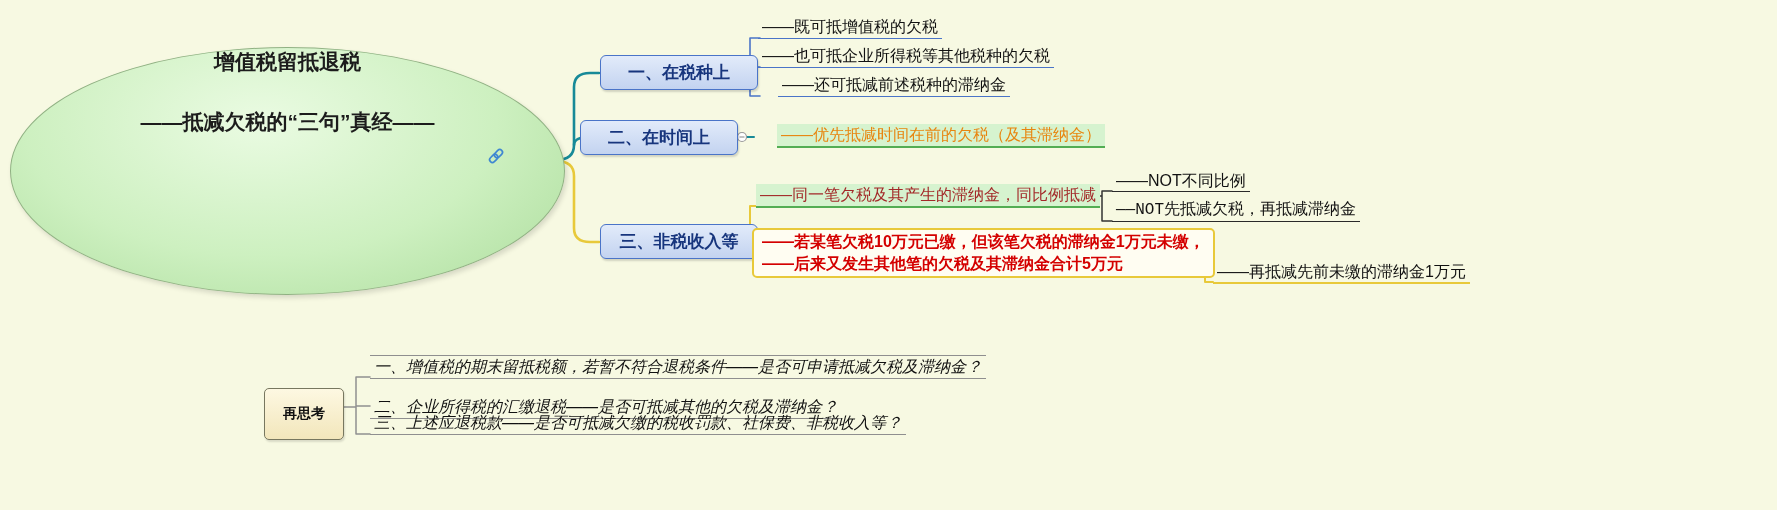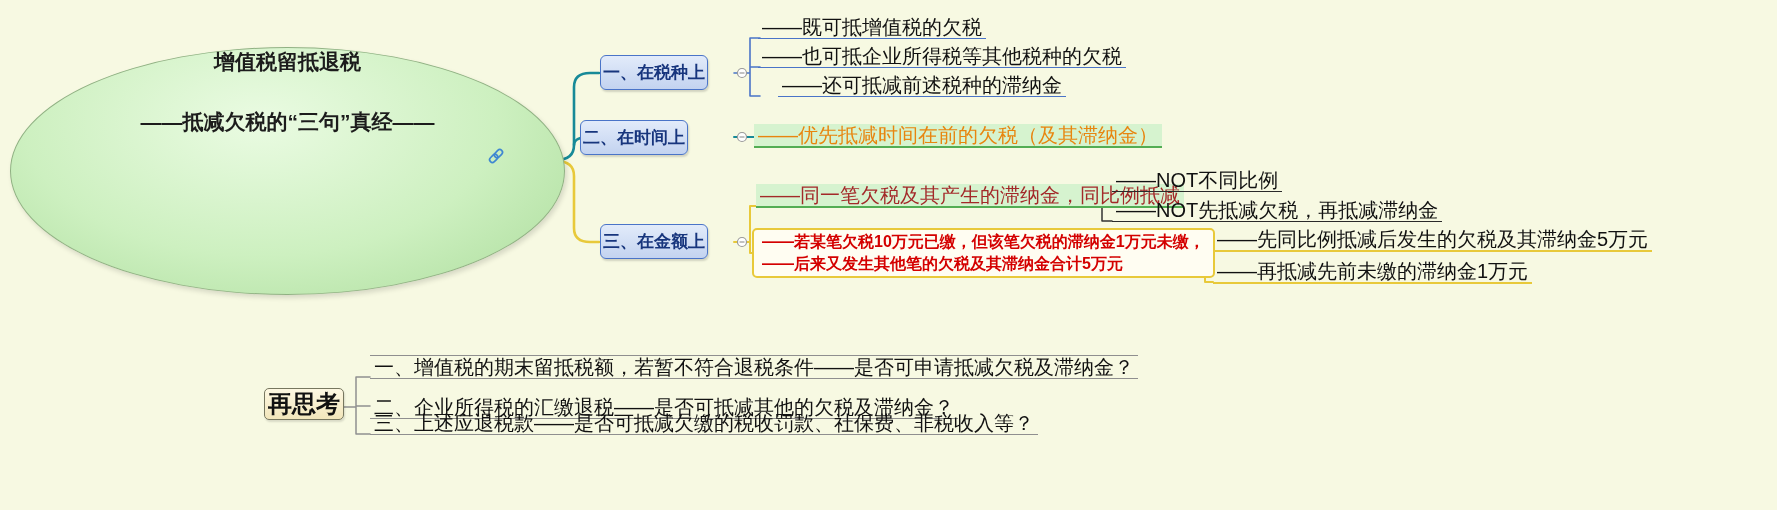--- a/index.html
+++ b/index.html
@@ -26,55 +26,55 @@
     background:radial-gradient(ellipse at 45% 30%, #eafbe2 0%, #cdf0c0 55%, #abdc9b 100%);
     border:1px solid #90b183;
     box-shadow:2px 3px 5px rgba(0,0,0,0.13);
     display:flex; flex-direction:column; align-items:center; justify-content:flex-start;
     gap:32px; padding-bottom:8px; box-sizing:border-box;
   }
   .c-title,.c-sub{font-size:21px;font-weight:bold;color:#1c1c1c;white-space:nowrap;}
   .linkicon{position:absolute; right:58px; top:98px;}
 
   .topic{
-    position:absolute; width:108px; height:35px;
+    position:absolute; width:158px; height:35px;
     display:flex; align-items:center; justify-content:center;
     background:linear-gradient(180deg,#e2ebfa,#c3d3f0);
     border:1.6px solid var(--topic-blue-border,#4a74c8); border-radius:6px;
     font-weight:bold; font-size:17px; color:var(--topic-blue-text,#17357d);
     box-shadow:1px 2px 2px rgba(0,0,0,0.15); box-sizing:border-box; white-space:nowrap;
   }
 
   .leaf{
-    position:absolute; white-space:nowrap; font-size:20px;
+    position:absolute; white-space:nowrap; font-size:16px;
     line-height:21px; height:21px; color:#111; padding:0 4px;
   }
   .blue-u{border-bottom:1.6px solid var(--topic-blue-border,#4a74c8);line-height:22px;height:22px;}
   .green-bg{background:var(--highlight-green,#d6f3cf); border-bottom:2px solid #53ad53; line-height:22px; height:22px;}
-  .orange{color:var(--orange-text,#e8850f);}
+  .orange{color:var(--orange-text,#e8850f);margin-left:23px;}
   .darkred{color:var(--dark-red-text,#a32929);}
   .navy-u{border-bottom:1.6px solid #2a2a2a;}
   .yellow-u{border-bottom:2px solid var(--branch-yellow,#e0c23a);}
-  .gray-u{border-bottom:1.5px solid #8f8f8f;line-height:22px;height:22px;}
+  .gray-u{border-bottom:1.5px solid #8f8f8f;line-height:22px;height:22px;font-style:italic;}
   .topline{border-top:1.5px solid #8f8f8f;}
 
   .example-box{
     position:absolute; min-width:420px; height:50px;
     display:flex; flex-direction:column; justify-content:center;
     padding:12px 8px; box-sizing:border-box;
     background:#fffdf2; border:2px solid var(--branch-yellow,#e0c23a); border-radius:5px;
     color:var(--red-text,#d40000); font-weight:bold; font-size:16px; line-height:22px; white-space:nowrap;
   }
 
   .note-box{
-    position:absolute; width:80px; height:32px;
+    position:absolute; width:80px; height:52px;
     display:flex; align-items:center; justify-content:center;
     background:linear-gradient(180deg,#fdf8e2,#f2e6bb);
     border:1.6px solid #77775f; border-radius:5px;
-    font-size:24px; font-weight:bold; color:#111;
+    font-size:14px; font-weight:bold; color:#111;
     box-shadow:1px 2px 2px rgba(0,0,0,0.12); box-sizing:border-box; white-space:nowrap;
   }
 </style>
 </head>
 <body>
 
 <div class="canvas">
 
   <svg class="wires" width="1777" height="510">
 
@@ -128,38 +128,37 @@
     </svg>
   </div>
 
   <div class="topic" style="left:600px;top:55px;">
     <span>一、在税种上</span>
   </div>
   <div class="topic" style="left:580px;top:120px;">
     <span>二、在时间上</span>
   </div>
   <div class="topic" style="left:600px;top:224px;">
-    <span>三、在金额上</span>
+    <span>三、非税收入等</span>
   </div>
 
   <div class="leaf blue-u" style="left:758px;top:16px;">——既可抵增值税的欠税</div>
   <div class="leaf blue-u" style="left:758px;top:45px;text-align:right;">——也可抵企业所得税等其他税种的欠税</div>
   <div class="leaf blue-u" style="left:758px;top:74px;margin-left:20px;">——还可抵减前述税种的滞纳金</div>
 
   <div class="leaf green-bg orange" style="left:754px;top:124px;">——优先抵减时间在前的欠税（及其滞纳金）</div>
 
   <div class="leaf green-bg darkred" style="left:756px;top:184px;">——同一笔欠税及其产生的滞纳金，同比例抵减</div>
   <div class="leaf navy-u" style="left:1112px;top:170px;">——NOT不同比例</div>
-  <div class="leaf navy-u" style="left:1112px;top:200px;">——NOT先抵减欠税，再抵减滞纳金</div>
+  <div class="leaf navy-u" style="left:1112px;top:200px;font-family:Liberation Mono, monospace;">——NOT先抵减欠税，再抵减滞纳金</div>
 
   <div class="example-box" style="left:752px;top:228px;">
     <div>——若某笔欠税10万元已缴，但该笔欠税的滞纳金1万元未缴，</div>
     <div>——后来又发生其他笔的欠税及其滞纳金合计5万元</div>
   </div>
-  <div class="leaf yellow-u" style="left:1213px;top:229px;">——先同比例抵减后发生的欠税及其滞纳金5万元</div>
   <div class="leaf yellow-u" style="left:1213px;top:261px;">——再抵减先前未缴的滞纳金1万元</div>
 
   <div class="note-box" style="left:264px;top:388px;">
     <span>再思考</span>
   </div>
   <div class="leaf gray-u topline" style="left:370px;top:355px;">一、增值税的期末留抵税额，若暂不符合退税条件——是否可申请抵减欠税及滞纳金？</div>
   <div class="leaf gray-u" style="left:370px;top:396px;text-align:center;">二、企业所得税的汇缴退税——是否可抵减其他的欠税及滞纳金？</div>
   <div class="leaf gray-u" style="left:370px;top:412px;">三、上述应退税款——是否可抵减欠缴的税收罚款、社保费、非税收入等？</div>
 
 </div>

